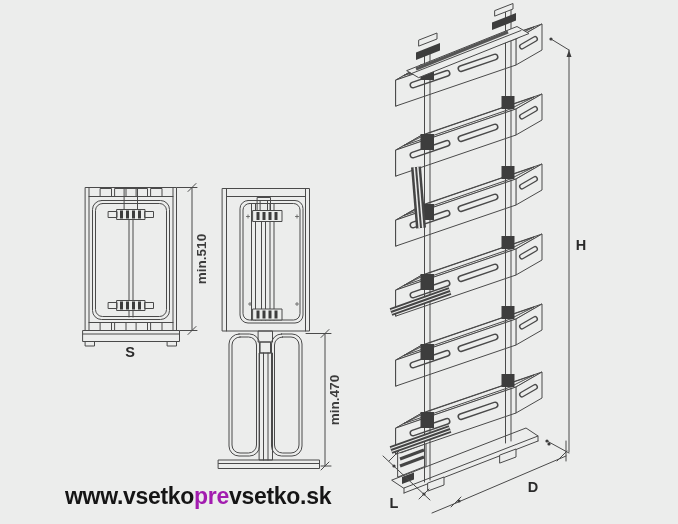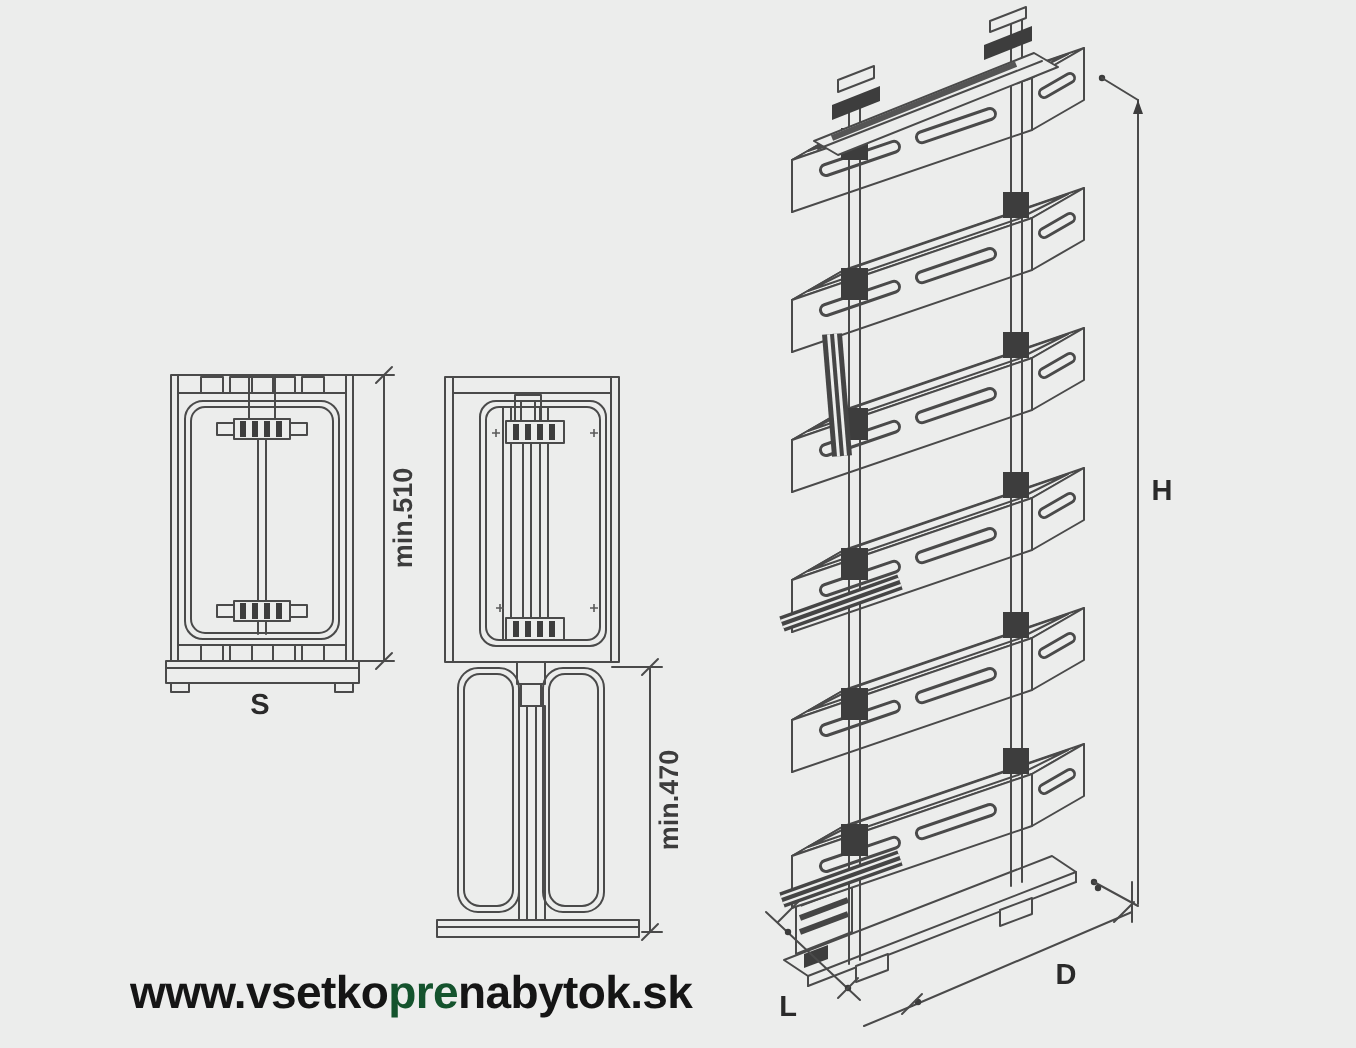--- a/index.html
+++ b/index.html
@@ -28,21 +28,21 @@
   .slot-inner{stroke:#ecedec;stroke-width:4;stroke-linecap:round;}
   .slot-inner.sm{stroke-width:3.2;}
   .hatch-heavy{stroke:#454545;stroke-width:8;stroke-linecap:butt;}
   .hatch-mid{stroke:#ecedec;stroke-width:4.5;stroke-linecap:butt;}
   .hatch-core{stroke:#454545;stroke-width:2;stroke-linecap:butt;}
   .watermark{
     position:absolute;left:65px;top:483px;
     font-size:23px;font-weight:700;letter-spacing:-0.3px;
     color:#151515;white-space:nowrap;
   }
-  .watermark .hl{color:#14532d;}
+  .watermark .hl{color:#a21caf;}
 </style>
 </head>
 <body>
 
 <div class="canvas">
 
 <svg width="678" height="524" viewBox="0 0 678 524">
 
   <defs>
     <g id="basket-shape">
@@ -278,16 +278,16 @@
     <circle cx="394" cy="466" r="1.6" fill="#3c3c3c"></circle>
     <circle cx="424" cy="494" r="1.6" fill="#3c3c3c"></circle>
     <line class="ln" x1="389" y1="461" x2="399" y2="451"></line>
     <line class="ln" x1="419" y1="499" x2="429" y2="489"></line>
     <text class="axis-label" text-anchor="middle" x="394" y="508">L</text>
   </g>
 
 </svg>
 
 <div class="watermark">
-  <span>www.vsetko</span><span class="hl">pre</span><span>nabytok.sk</span>
+  <span>www.vsetko</span><span class="hl">pre</span><span>vsetko.sk</span>
 </div>
 
 </div>
 
 </body></html>

